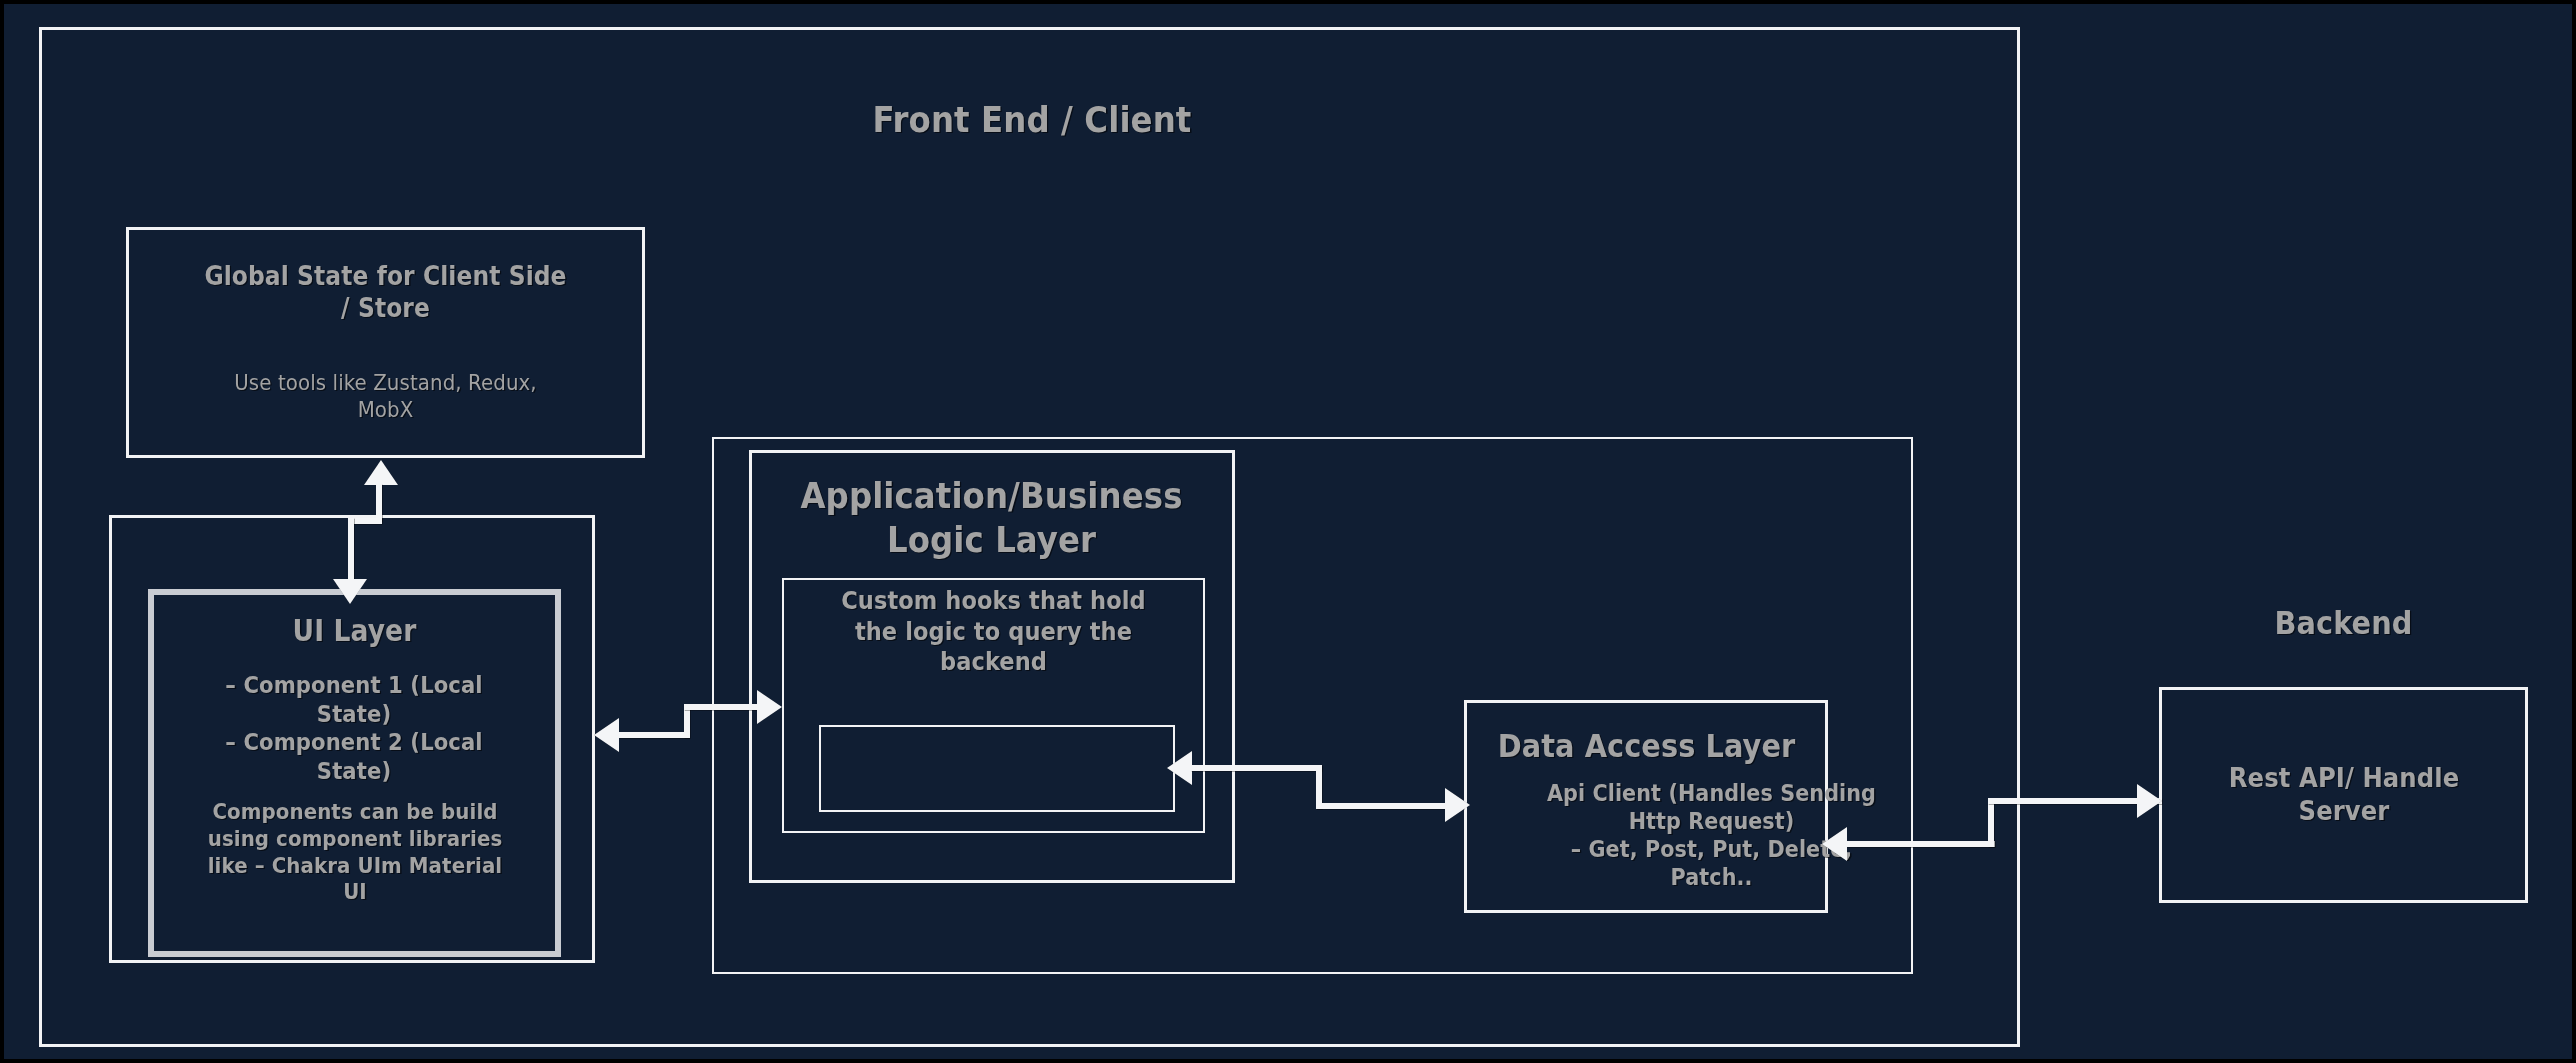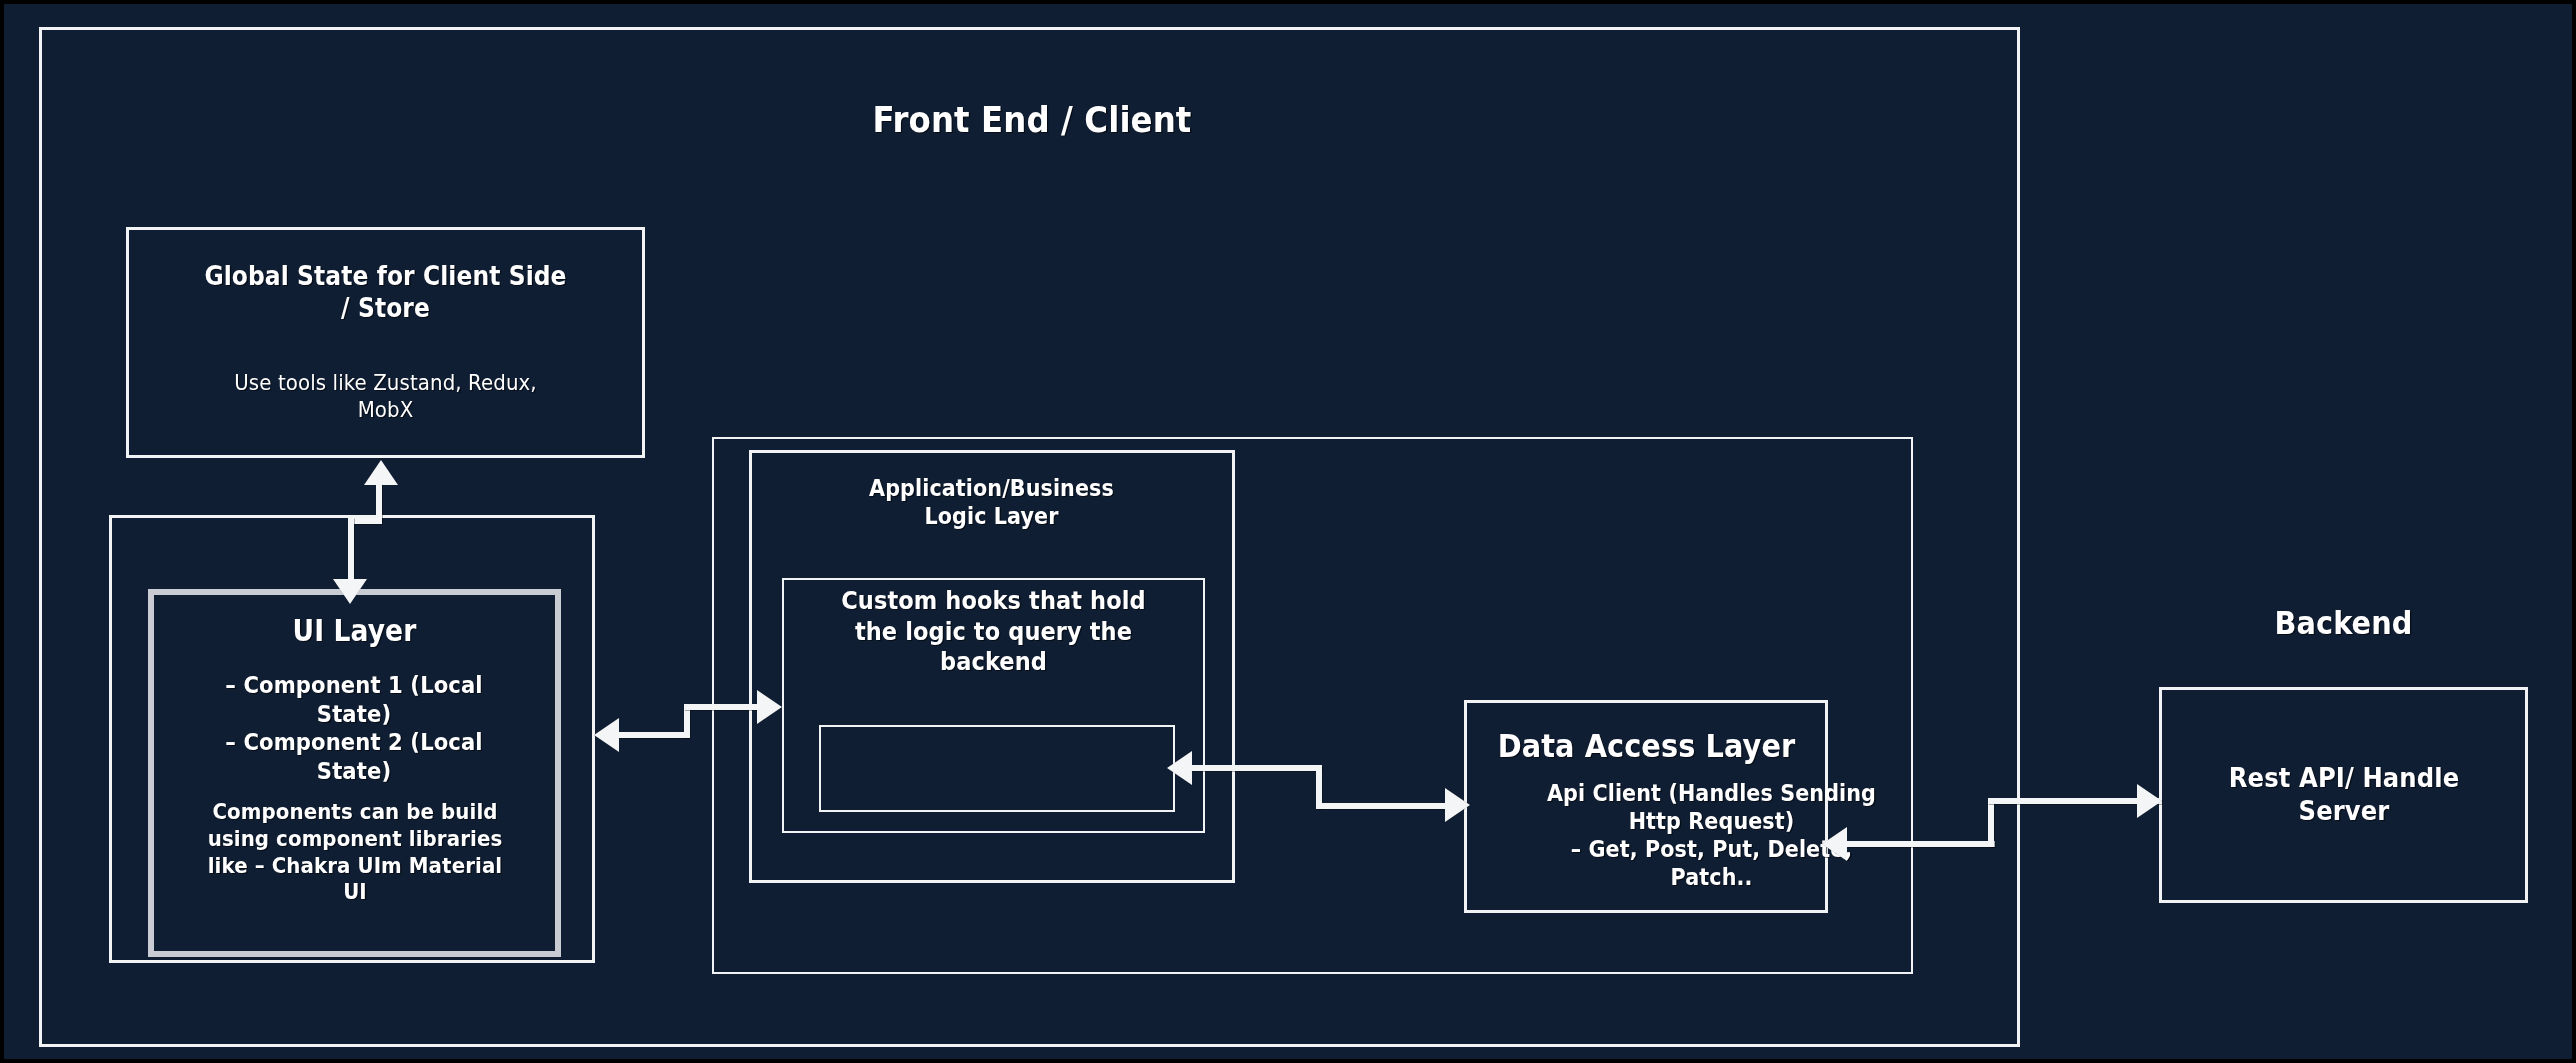--- a/index.html
+++ b/index.html
@@ -22,21 +22,21 @@
     position: absolute;
     box-sizing: border-box;
     border: 3.4px solid #f2f3f5;
     background: transparent;
   }
   .box.thick { border-width: 6px; border-color: #c9ccd2; }
   .box.thin  { border-width: 2.7px; }
 
   .txt {
     position: absolute;
-    color: #ffffff;
+    color: #a3a3a3;
     text-align: center;
     text-shadow: 1.3px 1.3px 0 rgba(0,0,0,0.55);
     font-weight: bold;
     line-height: 1.22;
     letter-spacing: 0.1px;
     white-space: pre-line;
   }
   .left { text-align: left; }
 
   
@@ -79,21 +79,21 @@
 – Component 2 (Local
 State)</div>
   <div class="txt" style="left:158px; top:795px; width:386px; font-size:22px;">Components can be build
 using component libraries
 like – Chakra UIm Material
 UI</div>
 
   <div class="box thin" style="left:708px; top:433px; width:1201px; height:537px;"></div>
 
   <div class="box" style="left:745px; top:446px; width:486px; height:433px;"></div>
-  <div class="txt" style="left:751px; top:470px; width:473px; font-size:23px;">Application/Business
+  <div class="txt" style="left:751px; top:470px; width:473px; font-size:36px;">Application/Business
 Logic Layer</div>
 
   <div class="box thin" style="left:778px; top:574px; width:423px; height:255px;"></div>
   <div class="txt" style="left:785px; top:582px; width:409px; font-size:25px;text-align:center;">Custom hooks that hold
 the logic to query the
 backend</div>
 
   <div class="box thin" style="left:815px; top:721px; width:356px; height:87px;"></div>
 
   <div class="box" style="left:1460px; top:696px; width:364px; height:213px;"></div>

